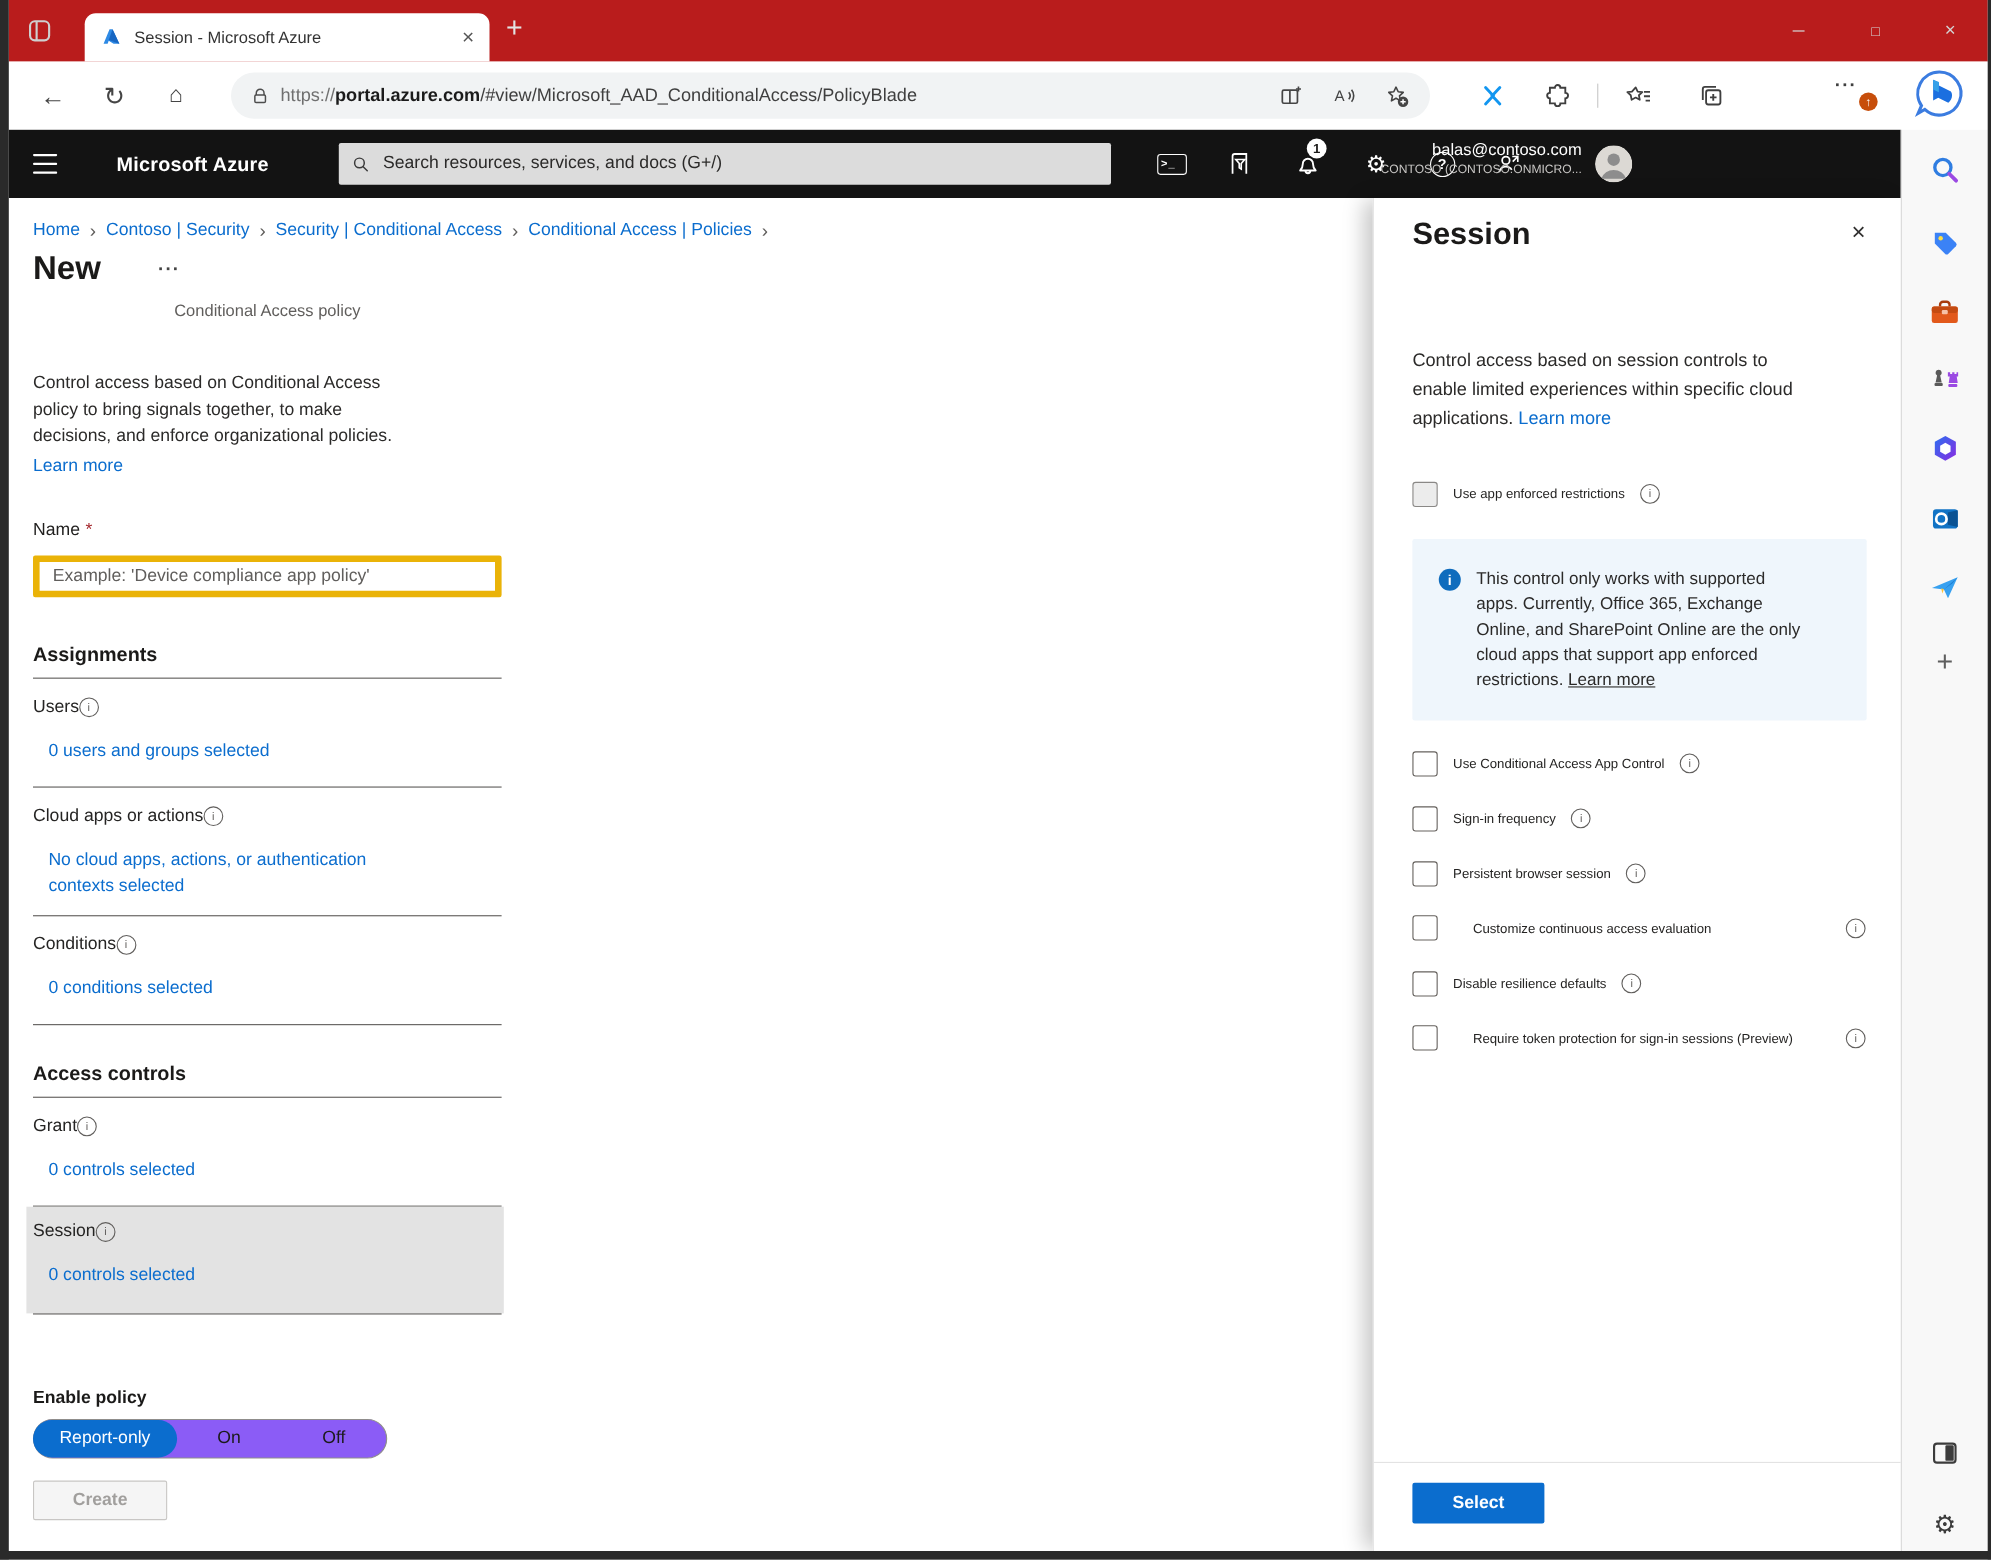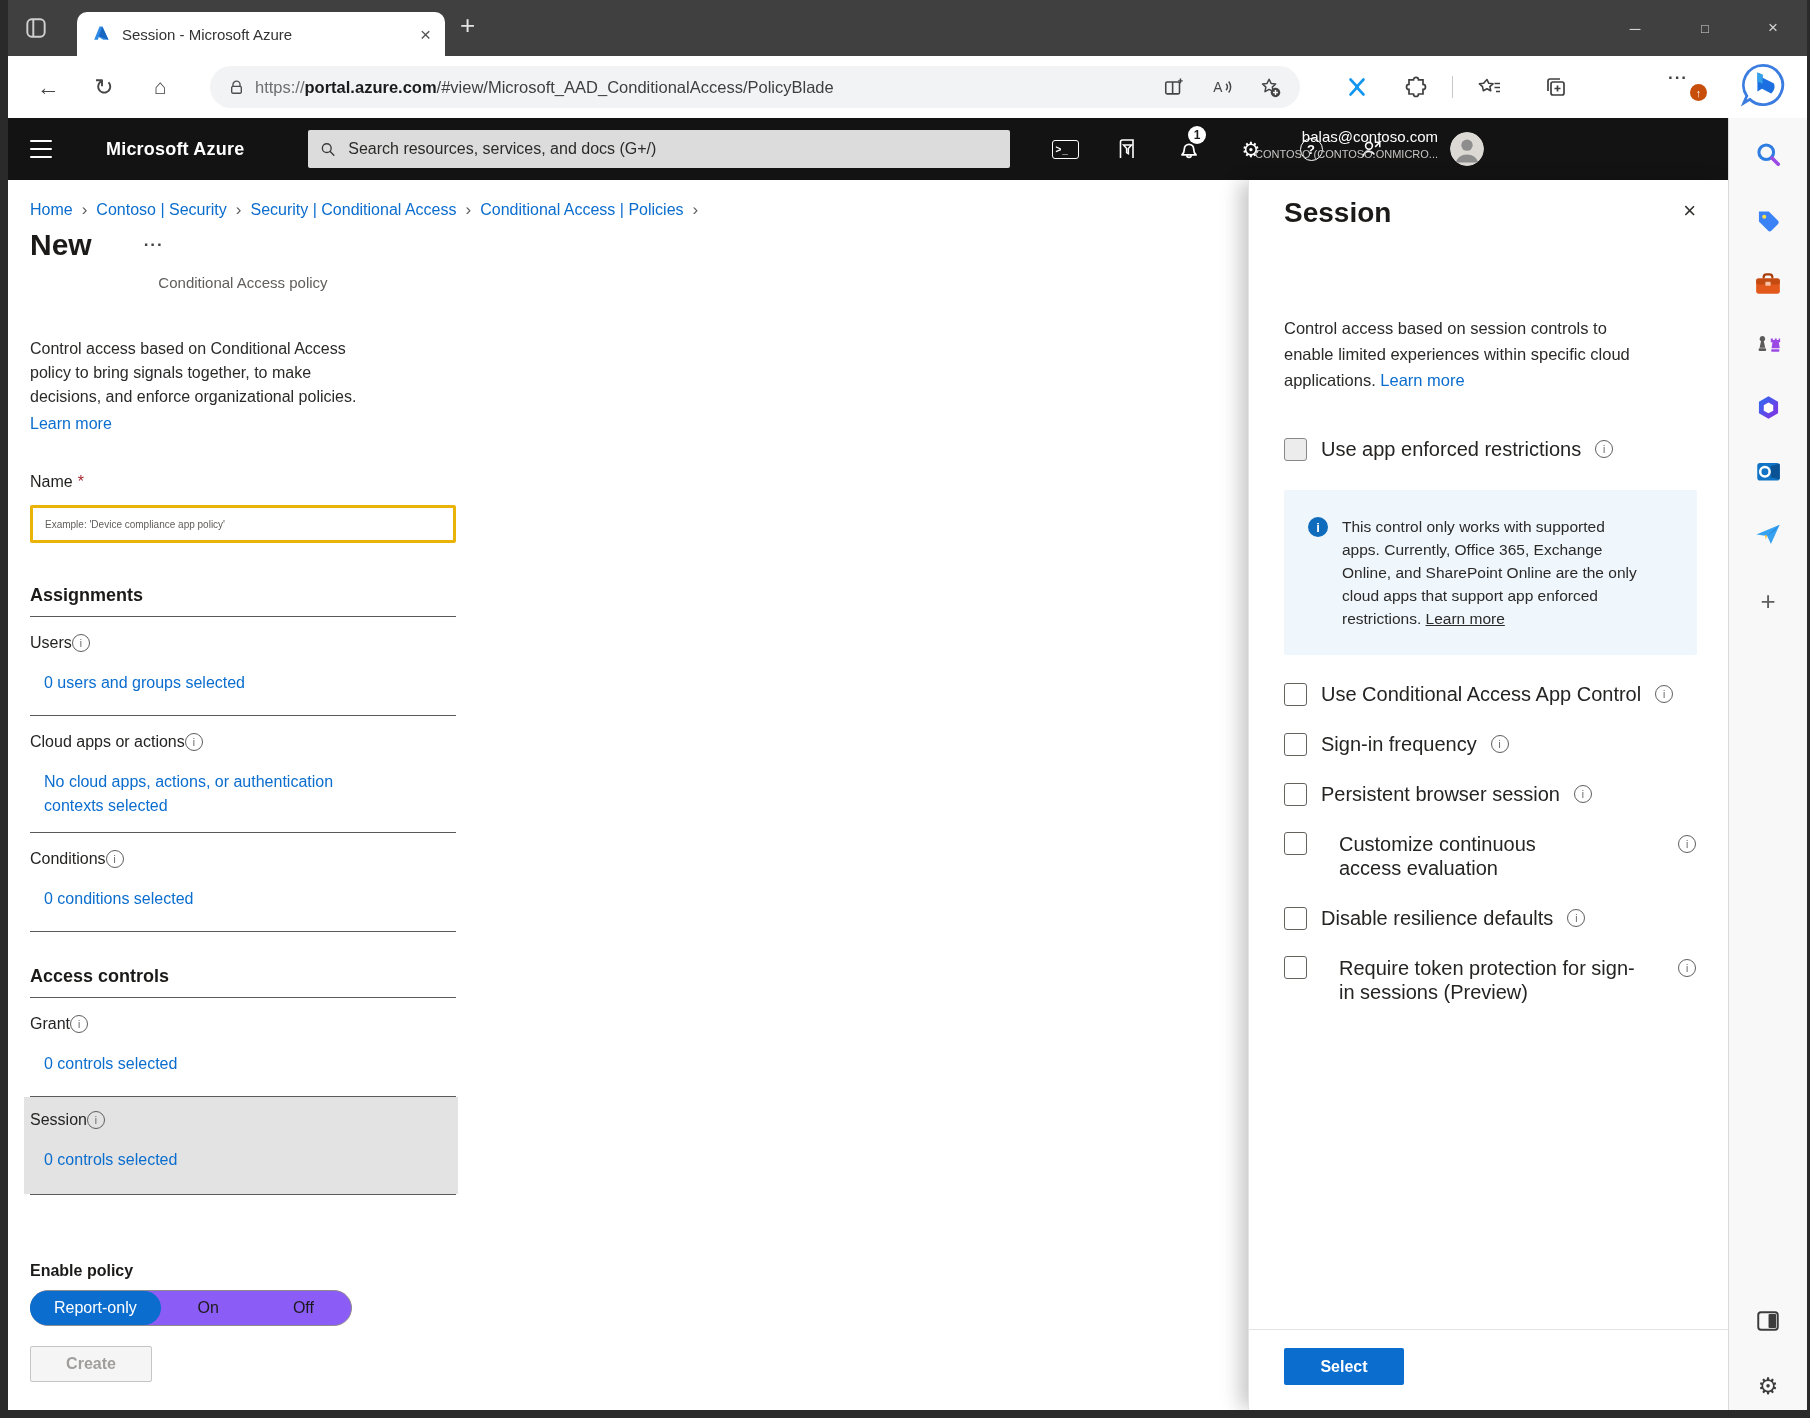--- a/index.html
+++ b/index.html
@@ -3,21 +3,21 @@
 <meta charset="utf-8">
 <style>
   html,body{margin:0;padding:0;background:#1f1f1f;}
   .screen{position:relative;width:1810px;height:1418px;background:#fff;overflow:hidden;
           font-family:"Liberation Sans",sans-serif;color:#201f1e;}
   .edge-left{position:absolute;left:0;top:0;width:8px;height:1418px;background:#2a2a2a;z-index:50;}
   .edge-bottom{position:absolute;left:0;bottom:0;width:1810px;height:8px;background:#2a2a2a;z-index:50;}
   .edge-right{position:absolute;right:0;top:0;width:3px;height:1418px;background:#2a2a2a;z-index:50;}
 
   
-  .titlebar{position:absolute;left:8px;top:0;width:1799px;height:56px;background:#404040;}
+  .titlebar{position:absolute;left:8px;top:0;width:1799px;height:56px;background:#b91c1c;}
   .ws-btn{position:absolute;left:14px;top:14px;width:28px;height:28px;border-radius:6px;
           display:flex;align-items:center;justify-content:center;}
   .tab{position:absolute;left:69px;top:12px;width:368px;height:44px;background:#fff;
        border-radius:10px 10px 0 0;display:flex;align-items:center;padding:0 14px;box-sizing:border-box;}
   .tab-fav{width:20px;height:20px;margin-right:11px;flex:none;}
   .tab-title{font-size:15px;color:#333;white-space:nowrap;overflow:hidden;flex:1;}
   .tab-close{font-size:19px;color:#555;margin-left:8px;cursor:default;line-height:1;}
   .newtab{position:absolute;left:452px;top:10px;font-size:26px;color:#e3e3e3;font-weight:300;}
   .winctl{position:absolute;top:0;height:56px;width:46px;display:flex;align-items:center;justify-content:center;
           color:#d4d4d4;font-size:15px;}
@@ -75,22 +75,22 @@
   .crumb a{color:#0b6dce;text-decoration:none;}
   .crumb .sep{color:#605e5c;margin:0 9px;font-size:17px;}
   .ttl-row{margin-top:8px;display:flex;align-items:center;}
   .ttl{font-size:30px;font-weight:700;color:#1b1a19;}
   .ttl-more{margin-left:52px;font-size:17px;font-weight:700;color:#444;letter-spacing:1px;}
   .subttl{margin-top:12px;font-size:15px;color:#605e5c;text-align:center;}
   .desc{margin:46px 0 0;font-size:16px;line-height:24px;color:#2b2a29;width:354px;}
   .lm{display:inline-block;margin-top:6px;font-size:16px;color:#0b6dce;text-decoration:none;}
   .fld-label{margin-top:40px;font-size:16px;display:flex;align-items:center;}
   .req{color:#a4262c;margin-left:5px;}
-  .name-in{margin-top:14px;width:100%;height:38px;border:3px solid #eab308;border-radius:2px;box-sizing:border-box;
-        padding:0 12px;font-size:10px;font-family:"Liberation Sans",sans-serif;color:#c2410c;}
+  .name-in{margin-top:14px;width:100%;height:38px;border:6px solid #eab308;border-radius:2px;box-sizing:border-box;
+        padding:0 12px;font-size:16px;font-family:"Liberation Sans",sans-serif;color:#c2410c;}
   .name-in::placeholder{color:#605e5c;opacity:1;}
   .sec-h{margin-top:42px;font-size:18px;font-weight:700;color:#1b1a19;}
   .rule{border:none;border-top:1px solid #5c5a58;margin:10px 0 0;}
   .f-lb{margin-top:17px;font-size:16px;display:flex;align-items:center;color:#252423;}
   .i-info{width:16px;height:16px;border:1px solid #605e5c;border-radius:50%;color:#605e5c;font-size:10px;
         display:inline-flex;align-items:center;justify-content:center;flex:none;font-style:normal;}
   .f-lk{display:block;margin:19px 0 0 14px;font-size:16px;color:#0b6dce;text-decoration:none;line-height:24px;}
   .f-lk.wrap{width:340px;}
   .rule2{border:none;border-top:1px solid #5c5a58;margin:20px 0 0;}
   .sess-box{margin-top:0;background:#e3e3e3;padding:14px 6px 22px 6px;margin-left:-6px;margin-right:-2px;}
@@ -111,21 +111,21 @@
   .p-in{padding:16px 32px 0 35px;}
   .p-head{display:flex;align-items:flex-start;}
   .p-ttl{font-size:28px;font-weight:700;color:#1b1a19;line-height:34px;}
   .p-close{margin-left:auto;font-size:22px;color:#323130;line-height:1;margin-top:4px;}
   .p-desc{margin-top:85px;font-size:16.5px;line-height:26px;color:#2b2a29;width:352px;}
   .p-desc a{color:#0b6dce;text-decoration:none;}
   .chk-row{display:flex;align-items:center;gap:14px;}
   .chk-row.top{align-items:flex-start;gap:32px;}
   .cb{width:23px;height:23px;border:1px solid #66625e;border-radius:3px;background:#fff;flex:none;box-sizing:border-box;}
   .cb.dis{background:#ececec;border-color:#8a8886;}
-  .cb-lbl{font-size:20px;line-height:24px;color:#252423;}
+  .cb-lbl{font-size:12px;line-height:24px;color:#252423;}
   .row1{margin-top:44px;}
   .infobox{margin-top:29px;width:413px;box-sizing:border-box;background:#eff6fc;padding:25px 20px 25px 24px;
         display:flex;gap:14px;border-radius:2px;}
   .ib-ic{width:20px;height:20px;border-radius:50%;background:#0f6cbd;color:#fff;font-size:13px;font-weight:700;
         display:flex;align-items:center;justify-content:center;flex:none;margin-top:2px;font-style:normal;}
   .ib-tx{font-size:15.5px;line-height:23px;color:#2b2a29;width:300px;}
   .ib-tx a{color:#2b2a29;text-decoration:underline;}
   .clist .chk-row{margin-top:26px;}
   .clist .chk-row:first-child{margin-top:27px;}
   .lbl-c{width:250px;} .lbl-r{width:310px;}

